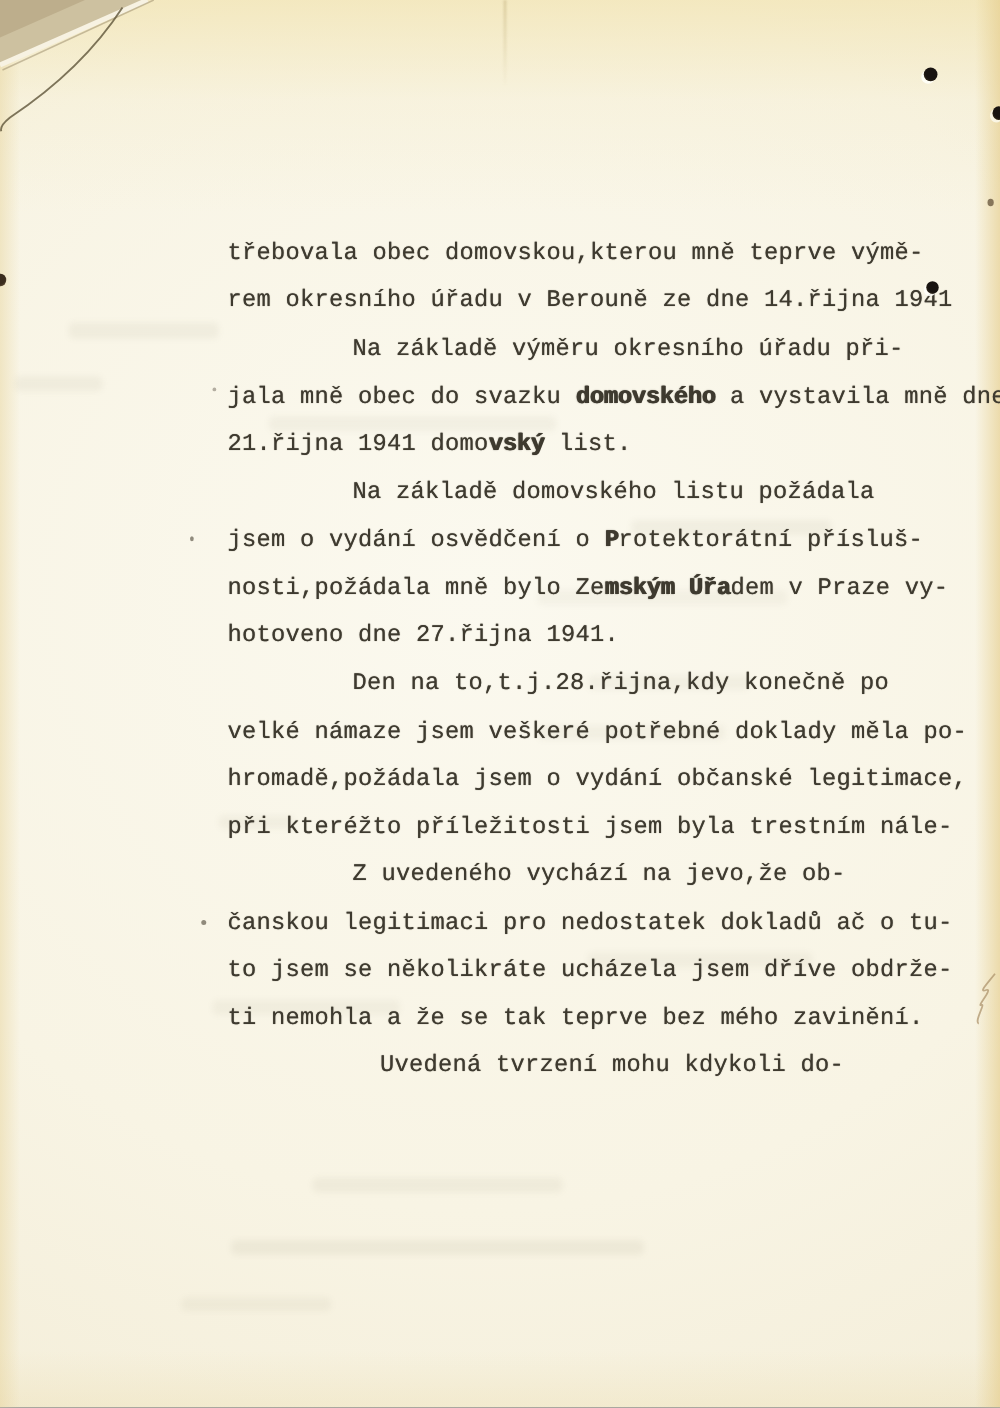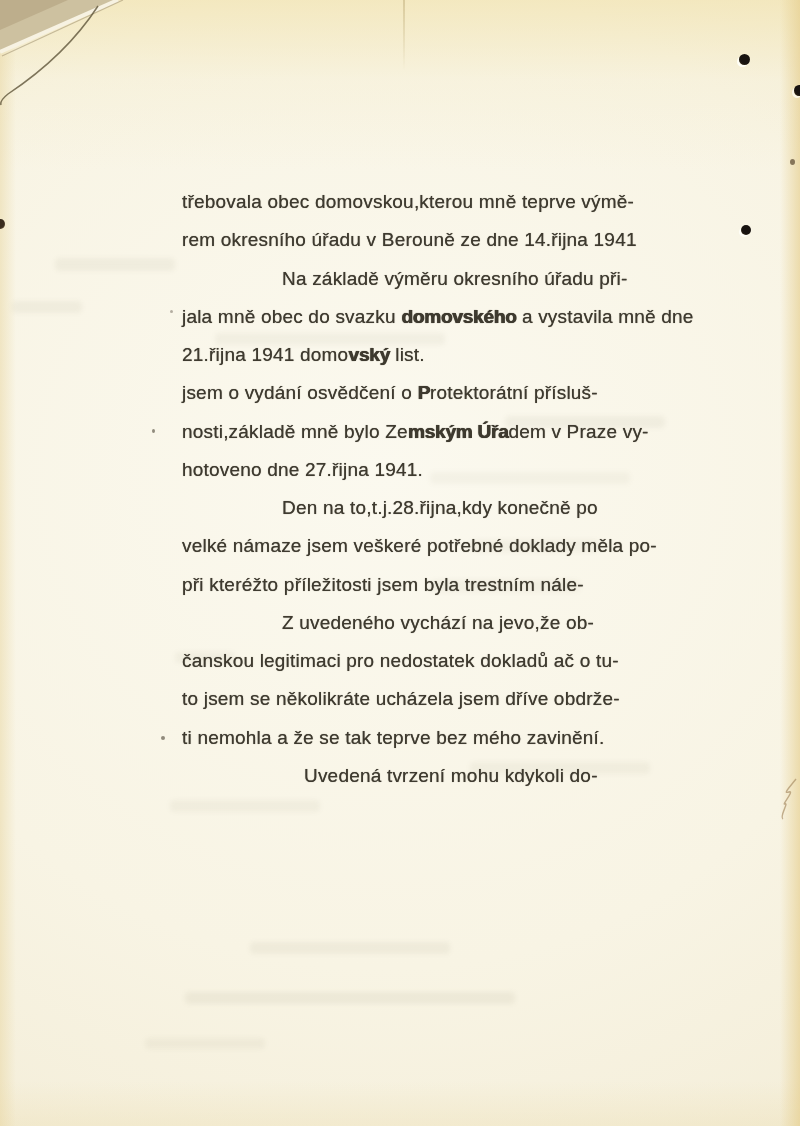--- a/index.html
+++ b/index.html
@@ -1,18 +1,18 @@
 <!DOCTYPE html>
 <html><head>
 <meta charset="utf-8">
 <style>
   html,body{margin:0;padding:0;background:#888;}
   .page{
     position:relative;width:800px;height:1126px;overflow:hidden;
-    font-family:Liberation Sans, sans-serif;
+    font-family:Liberation Mono, monospace;
     background:
       linear-gradient(90deg, rgba(233,216,166,0.55) 0, rgba(233,216,166,0) 16px),
       linear-gradient(270deg, rgba(229,205,140,0.65) 0, rgba(229,205,140,0) 20px),
       linear-gradient(180deg, rgba(241,226,172,0.65) 0, rgba(244,235,200,0.28) 80px, rgba(244,235,200,0) 170px),
       linear-gradient(0deg, rgba(236,222,178,0.35) 0, rgba(236,222,178,0) 45px),
       radial-gradient(ellipse 120% 80% at 48% 42%, #fbf9ef 0%, #f8f4e4 55%, #f2ebd4 100%);
   }
   .text-block{
     position:absolute;left:182px;top:183px;width:590px;
     font-size:19px;line-height:38.25px;letter-spacing:0.2px;
@@ -71,25 +71,27 @@
   <div class="smudge" style="left:250px;top:942px;width:200px;height:12px;opacity:0.08;"></div>
   <div class="smudge" style="left:185px;top:992px;width:330px;height:12px;opacity:0.09;"></div>
   <div class="smudge" style="left:145px;top:1038px;width:120px;height:11px;opacity:0.07;"></div>
 
   <div class="text-block">
     <div class="line"><span>třebovala obec domovskou,kterou mně teprve výmě-</span></div>
     <div class="line"><span>rem okresního úřadu v Berouně ze dne 14.řijna 1941</span></div>
     <div class="line ind"><span>Na základě výměru okresního úřadu při-</span></div>
     <div class="line"><span>jala mně obec do svazku </span><span class="ov">domovského</span><span> a vystavila mně dne</span></div>
     <div class="line"><span>21.řijna 1941 domo</span><span class="ov">vský</span><span> list.</span></div>
+    <div class="line ind"><span>Na základě domovského listu požádala</span></div>
     <div class="line"><span>jsem o vydání osvědčení o </span><span class="ov">P</span><span>rotektorátní přísluš-</span></div>
-    <div class="line"><span>nosti,základě mně bylo Ze</span><span class="ov">mským Úřa</span><span>dem v Praze vy-</span></div>
+    <div class="line"><span>nosti,požádala mně bylo Ze</span><span class="ov">mským Úřa</span><span>dem v Praze vy-</span></div>
     <div class="line"><span>hotoveno dne 27.řijna 1941.</span></div>
     <div class="line ind"><span>Den na to,t.j.28.řijna,kdy konečně po</span></div>
     <div class="line"><span>velké námaze jsem veškeré potřebné doklady měla po-</span></div>
+    <div class="line"><span>hromadě,požádala jsem o vydání občanské legitimace,</span></div>
     <div class="line"><span>při kteréžto příležitosti jsem byla trestním nále-</span></div>
     <div class="line ind"><span>Z uvedeného vychází na jevo,že ob-</span></div>
     <div class="line"><span>čanskou legitimaci pro nedostatek dokladů ač o tu-</span></div>
     <div class="line"><span>to jsem se několikráte ucházela jsem dříve obdrže-</span></div>
     <div class="line"><span>ti nemohla a že se tak teprve bez mého zavinění.</span></div>
     <div class="line ind2"><span>Uvedená tvrzení mohu kdykoli do-</span></div>
   </div>
 
   <div class="ink-dot" id="ink-dot-1"></div>
   <div class="ink-dot" id="ink-dot-edge"></div>

